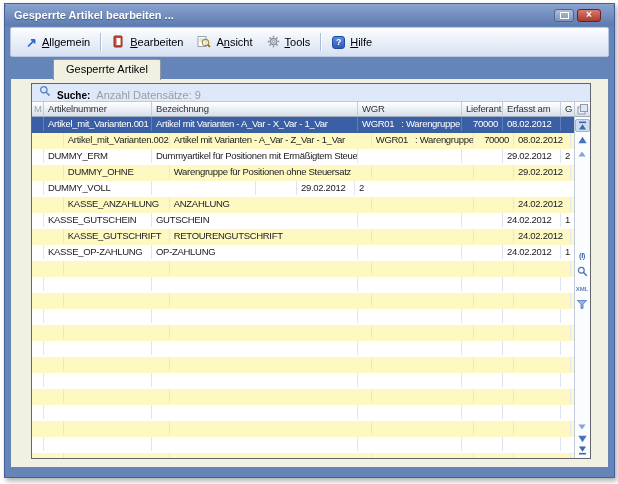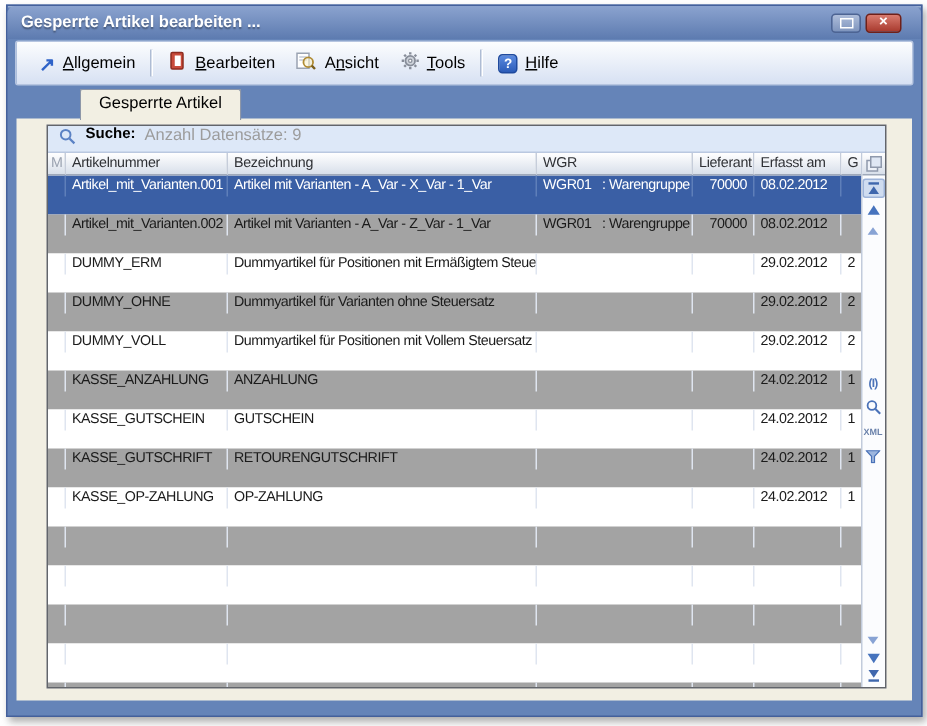--- a/index.html
+++ b/index.html
@@ -58,37 +58,37 @@
     border-radius:2px 2px 0 0;font-size:11px;line-height:19px;padding:0 12px;cursor:default;
   }
   .page{position:absolute;left:6px;right:6px;top:75px;bottom:10px;background:#f2efe3;}
   .groupbox{
     position:absolute;left:20px;right:17px;top:4px;bottom:8px;
     background:#fff;border:1px solid #62656b;overflow:hidden;
   }
   .searchrow{
     position:absolute;left:0;right:0;top:0;height:18px;box-sizing:border-box;
     background:#dde8f8;border-bottom:1px solid #bac8e0;
-    display:flex;align-items:flex-start;padding:0 7px;gap:6px;
+    display:flex;align-items:flex-end;padding:0 7px;gap:6px;
   }
   .search-label{font-weight:bold;font-size:10px;}
   .search-ph{font-style:italic;color:#9c9c9c;font-size:10px;flex:1;}
   .search-count{color:#9c9c9c;font-size:11px;white-space:pre;}
   .gridwrap{position:absolute;left:0;right:0;top:18px;bottom:0;overflow:hidden;}
   .gridmain{position:absolute;left:0;top:0;right:15px;bottom:0;overflow:hidden;}
   .ghead{display:flex;height:15px;}
   .hc{
     box-sizing:border-box;height:15px;line-height:14px;padding-left:4px;
     font-size:9.5px;color:#2f3135;letter-spacing:-0.2px;white-space:pre;overflow:hidden;
     background:linear-gradient(#ffffff,#d8dfea);
     border-right:1px solid #c6cdda;border-bottom:1px solid #9fa9ba;cursor:default;
   }
   .hc-m{color:#9aa2b0;}
-  .grow{display:flex;height:26px;background:#fff;}
-  .grow.alt{background:#a3a3a3;}
+  .grow{display:flex;height:16px;background:#fff;}
+  .grow.alt{background:#fef9c3;padding-left:20px;}
   .grow.sel{background:#3a5fa5;color:#fff;}
   .gc{
     box-sizing:border-box;height:14px;line-height:13px;padding-left:4px;
     font-size:9.5px;letter-spacing:-0.3px;white-space:pre;overflow:hidden;
     border-right:1px solid #dfe5f0;color:#1b1b1b;cursor:default;
   }
   .grow.sel .gc{color:#fff;border-right-color:#5e7fb9;}
   .gc-m,.hc-m{width:12px;padding-left:2px;}
   .gc-artikelnummer,.hc-artikelnummer{width:108px;}
   .gc-bezeichnung,.hc-bezeichnung{width:206px;}
@@ -233,30 +233,29 @@
                 <div class="gc gc-artikelnummer">DUMMY_ERM</div>
                 <div class="gc gc-bezeichnung">Dummyartikel für Positionen mit Ermäßigtem Steuersatz</div>
                 <div class="gc gc-wgr"></div>
                 <div class="gc gc-lieferant"></div>
                 <div class="gc gc-erfasst">29.02.2012</div>
                 <div class="gc gc-g">2</div>
               </div>
               <div class="grow alt">
                 <div class="gc gc-m"></div>
                 <div class="gc gc-artikelnummer">DUMMY_OHNE</div>
-                <div class="gc gc-bezeichnung">Dummyartikel für Varianten ohne Steuersatz</div>
+                <div class="gc gc-bezeichnung">Warengruppe für Positionen ohne Steuersatz</div>
                 <div class="gc gc-wgr"></div>
                 <div class="gc gc-lieferant"></div>
                 <div class="gc gc-erfasst">29.02.2012</div>
                 <div class="gc gc-g">2</div>
               </div>
               <div class="grow">
                 <div class="gc gc-m"></div>
                 <div class="gc gc-artikelnummer">DUMMY_VOLL</div>
-                <div class="gc gc-bezeichnung">Dummyartikel für Positionen mit Vollem Steuersatz</div>
                 <div class="gc gc-wgr"></div>
                 <div class="gc gc-lieferant"></div>
                 <div class="gc gc-erfasst">29.02.2012</div>
                 <div class="gc gc-g">2</div>
               </div>
               <div class="grow alt">
                 <div class="gc gc-m"></div>
                 <div class="gc gc-artikelnummer">KASSE_ANZAHLUNG</div>
                 <div class="gc gc-bezeichnung">ANZAHLUNG</div>
                 <div class="gc gc-wgr"></div>

